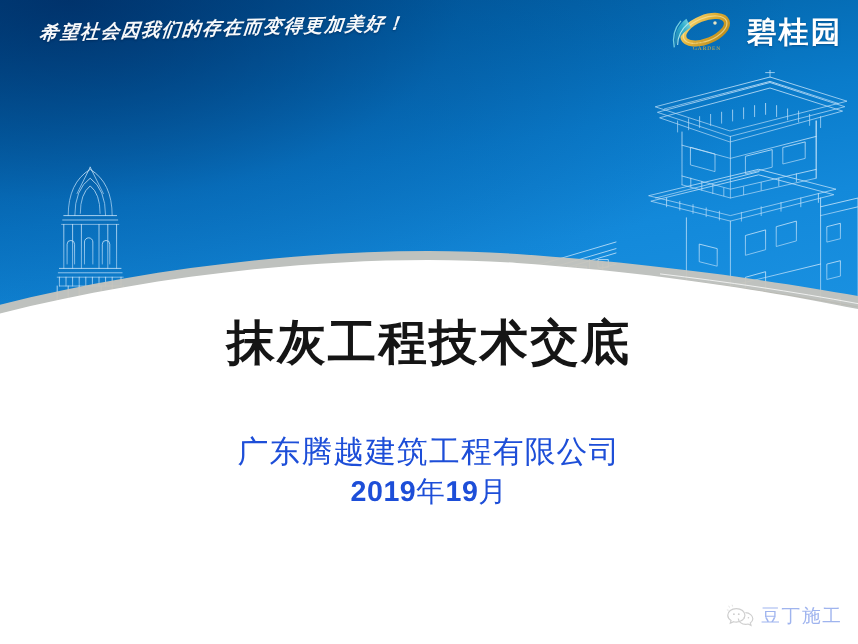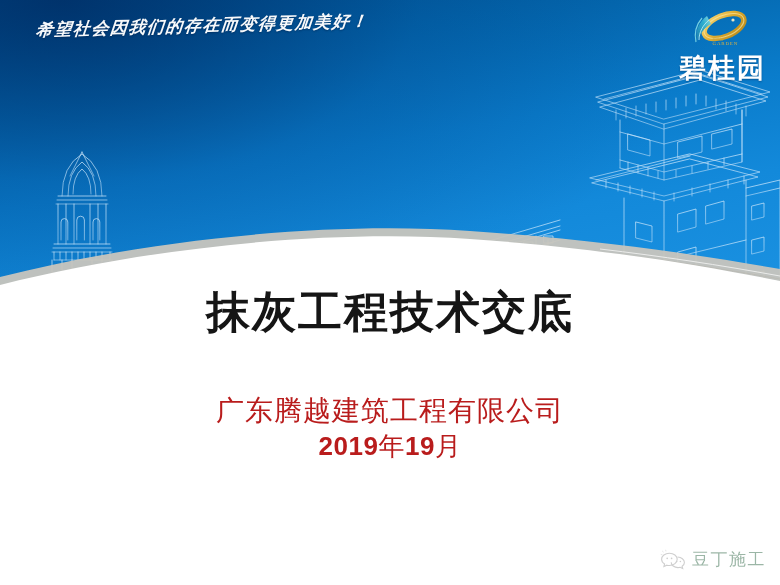--- a/index.html
+++ b/index.html
@@ -68,21 +68,20 @@
 
   
   #brand-logo {
     position: absolute;
     right: 14px;
     top: 8px;
     height: 42px;
     display: flex;
     align-items: center;
     gap: 7px;
-    flex-direction: column;
   }
   #brand-mark { position: relative; width: 64px; height: 40px; }
   #brand-mark svg { display: block; }
   #brand-latin {
     position: absolute;
     left: 22px;
     bottom: 2px;
     font-size: 5px;
     letter-spacing: 0.8px;
     color: #d9b142;
@@ -117,21 +116,21 @@
     font-weight: 700;
     letter-spacing: 2px;
     line-height: 1.1;
   }
   #subtitle-block {
     position: absolute;
     left: 0;
     top: 393px;
     width: 780px;
     text-align: center;
-    color: #b91c1c;
+    color: #1d4ed8;
   }
   #company-line {
     font-size: 28px;
     font-weight: 400;
     letter-spacing: 1px;
     line-height: 1.25;
   }
   #date-line {
     font-size: 26px;
     font-weight: 400;
@@ -148,21 +147,21 @@
     bottom: 14px;
     display: flex;
     align-items: center;
     gap: 6px;
     opacity: 0.42;
   }
   #watermark-icon { width: 26px; height: 22px; }
   #watermark-icon svg { display:block; }
   #watermark-text {
     font-size: 17px;
-    color: #14532d;
+    color: #1d4ed8;
     letter-spacing: 1.5px;
     font-weight: 400;
   }
 </style>
 </head>
 <body>
 
 <div id="slide">
 
   <div id="blue-band">

